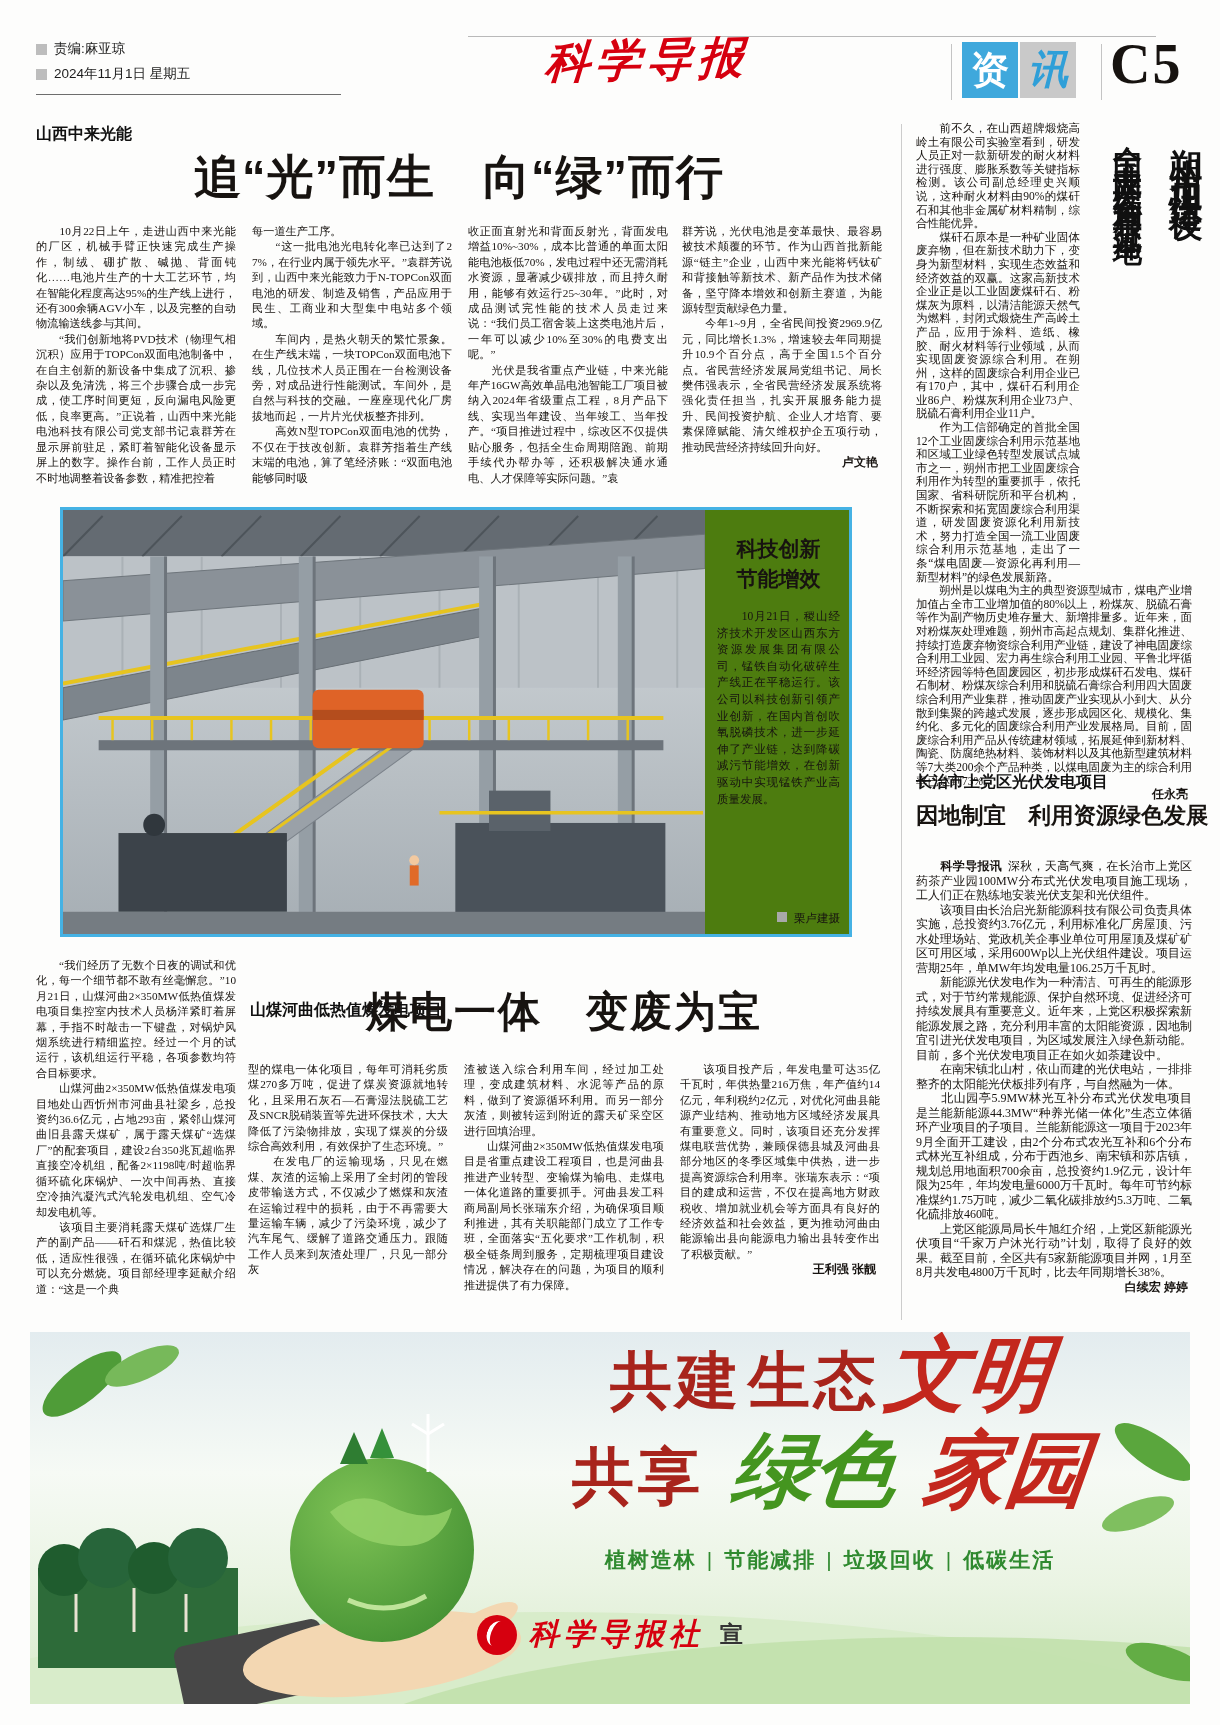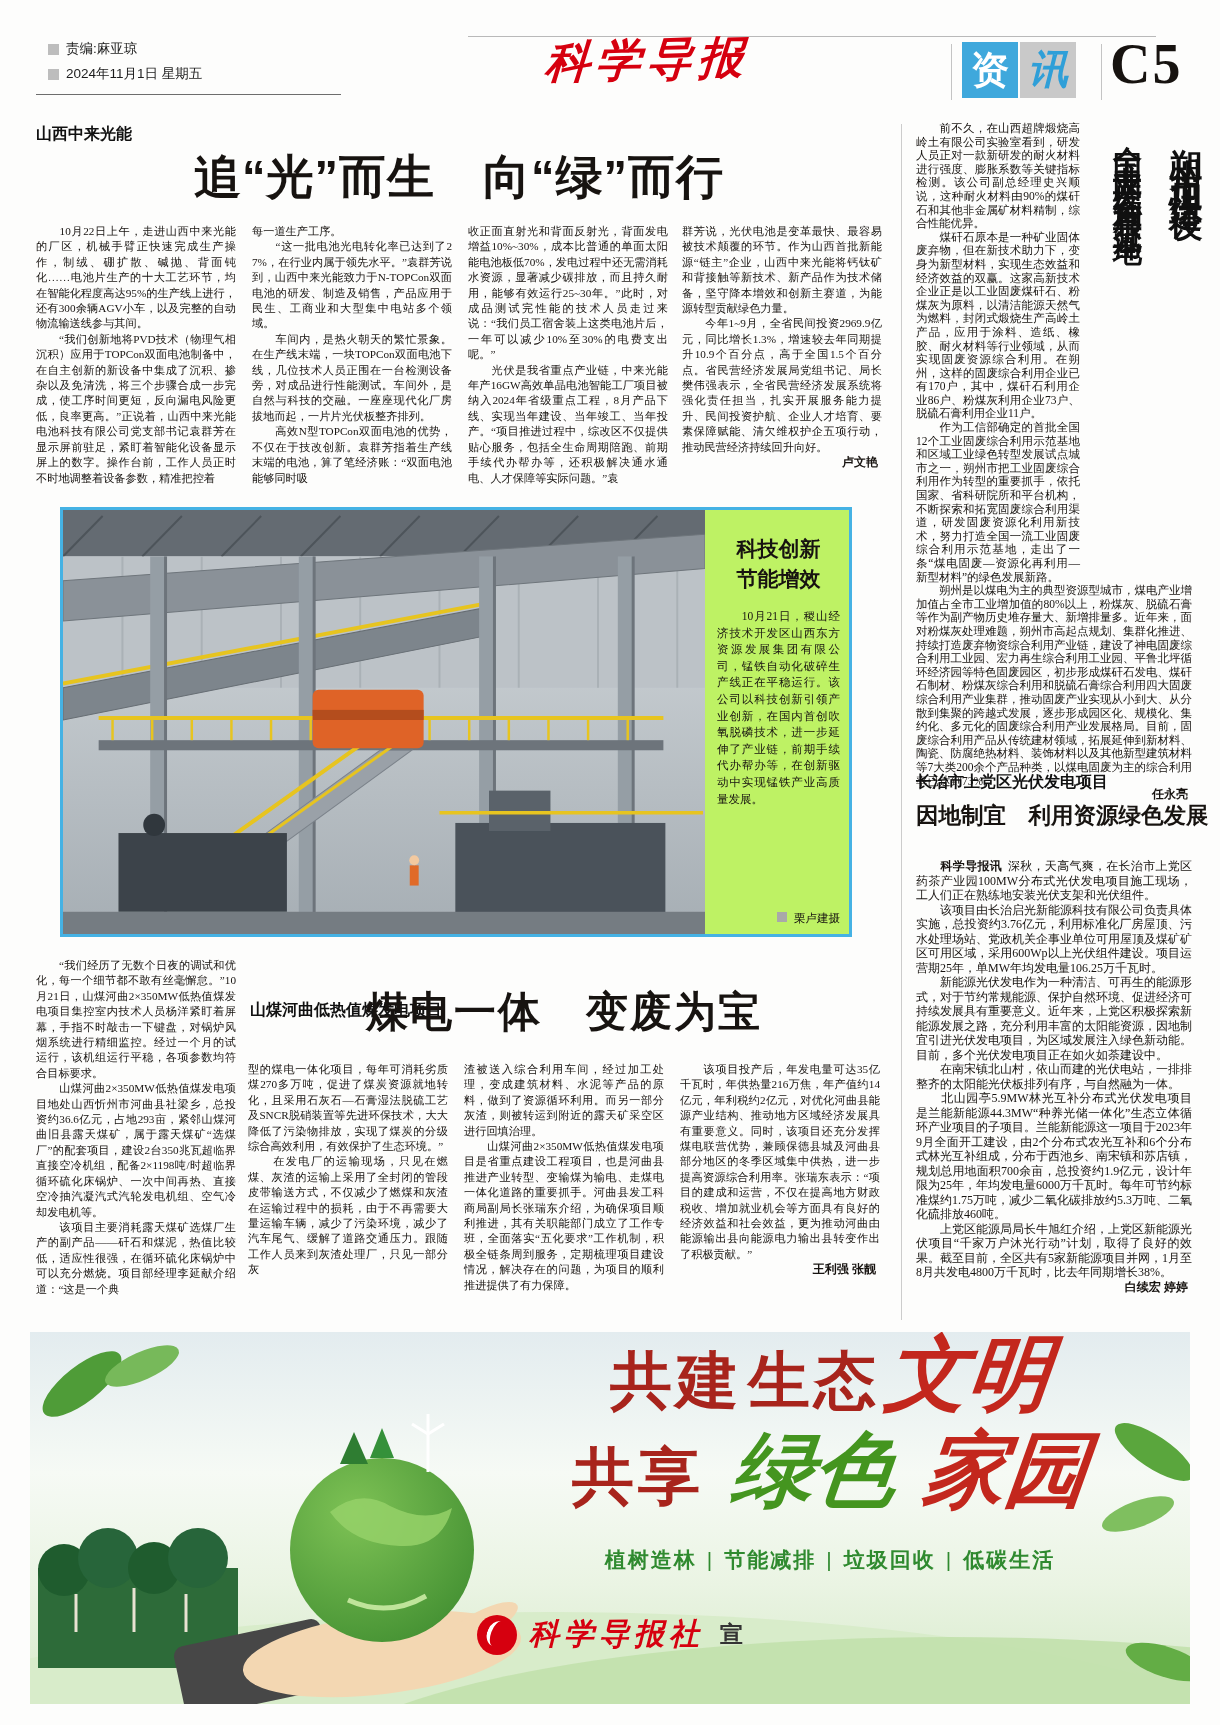--- a/index.html
+++ b/index.html
@@ -2,21 +2,21 @@
 <html><head>
 <meta charset="utf-8">
 <style>
   html,body { margin:0; padding:0; background:#ffffff; }
   .sheet { position:relative; width:1220px; height:1725px; background:#fdfdfc; overflow:hidden;
            font-family:"Liberation Serif", serif; color:#171310; }
   .abs { position:absolute; }
 
   
   .top-rule { position:absolute; left:468px; top:36px; width:688px; height:1px; background:#b9b9b9; }
-  .ed-block { position:absolute; left:48px; top:40px; width:310px; font-family:"Liberation Sans",sans-serif; font-size:13.5px; color:#1c1c1c; }
+  .ed-block { position:absolute; left:36px; top:40px; width:310px; font-family:"Liberation Sans",sans-serif; font-size:13.5px; color:#1c1c1c; }
   .ed-row { display:flex; align-items:center; gap:7px; margin-bottom:7px; }
   .sq { display:inline-block; width:11px; height:11px; background:#bdbdbd; }
   .ed-underline { position:absolute; left:36px; top:94px; width:305px; height:1px; background:#6d6d6d; }
   .masthead { position:absolute; left:492px; top:30px; width:310px; text-align:center;
               font-weight:bold; font-style:italic; font-size:45px; letter-spacing:6px;
               transform:skewX(-5deg) rotate(-1.5deg); font-family:"Liberation Serif",serif; }
   .badge-line { position:absolute; width:1px; height:56px; background:#c4c4c4; top:44px; }
   .badge-zi { position:absolute; left:962px; top:42px; width:56px; height:56px; color:#fff;
               font-size:38px; font-weight:bold; text-align:center; line-height:57px; }
   .badge-xun { position:absolute; left:1020px; top:42px; width:56px; height:56px; background:#c9c9c9;
@@ -37,21 +37,21 @@
   
   .sz-art { position:absolute; left:916px; top:122px; width:276px; font-size:11.5px; line-height:13.6px;
             text-align:justify; word-break:break-all; }
   .sz-float { float:right; width:106px; height:442px; position:relative; margin-left:6px; }
   .vtitle { position:absolute; top:0; writing-mode:vertical-rl; font-weight:900; font-family:"Liberation Serif",serif; color:#101010; }
   .vt-main { right:0; font-size:33px; letter-spacing:10px; }
   .vt-sub  { right:58px; font-size:29px; letter-spacing:7px; }
 
   
   .photo-block { position:absolute; left:60px; top:507px; width:786px; height:424px;
-                 background:#bef264; display:flex; }
+                 background:#4d7c0f; display:flex; }
   .photo-area { width:642px; height:100%; }
   .photo-area svg { display:block; width:100%; height:100%; }
   .caption { flex:1; padding:24px 9px 6px 12px; display:flex; flex-direction:column; }
   .cap-title { text-align:center; font-weight:900; font-size:21px; line-height:30px; font-family:"Liberation Serif",serif; }
   .cap-body { margin-top:14px; font-size:11.5px; line-height:16.6px; text-align:justify; word-break:break-all; }
   .cap-credit { margin-top:auto; text-align:right; font-size:11.5px; padding-bottom:2px; }
   .cap-credit .sq { width:10px; height:10px; background:#a9a9a9; margin-right:4px; }
 
   
   .h2-serif { position:absolute; left:248px; top:984px; width:632px; text-align:center;
@@ -231,21 +231,21 @@
         <rect x="430" y="278" width="62" height="40" fill="#5a626a"></rect>
         <line x1="380" y1="300" x2="646" y2="300" stroke="#e7c41f" stroke-width="3.5"></line>
         <rect x="350" y="352" width="9" height="20" fill="#e06a28"></rect>
         <circle cx="354.5" cy="347" r="5" fill="#f2c9a0"></circle>
         <rect x="0" y="398" width="648" height="22" fill="#757c82"></rect>
       </svg>
     </div>
     <div class="caption">
       <div class="cap-title">科技创新</div>
       <div class="cap-title">节能增效</div>
-      <div class="cap-body">　　10月21日，稷山经济技术开发区山西东方资源发展集团有限公司，锰铁自动化破碎生产线正在平稳运行。该公司以科技创新引领产业创新，在国内首创吹氧脱磷技术，进一步延伸了产业链，前期手续代办帮办等，在创新驱动中实现锰铁产业高质量发展。</div>
+      <div class="cap-body">　　10月21日，稷山经济技术开发区山西东方资源发展集团有限公司，锰铁自动化破碎生产线正在平稳运行。该公司以科技创新引领产业创新，在国内首创吹氧脱磷技术，进一步延伸了产业链，达到降碳减污节能增效，在创新驱动中实现锰铁产业高质量发展。</div>
       <div class="cap-credit">
         <span class="sq"></span>
         <span>栗卢建摄</span>
       </div>
     </div>
   </div>
 
   <div class="news-col flow" style="left:36px; top:958px;">
     <div>
         <p>　　“我们经历了无数个日夜的调试和优化，每一个细节都不敢有丝毫懈怠。”10月21日，山煤河曲2×350MW低热值煤发电项目集控室内技术人员杨洋紧盯着屏幕，手指不时敲击一下键盘，对锅炉风烟系统进行精细监控。经过一个月的试运行，该机组运行平稳，各项参数均符合目标要求。</p>

